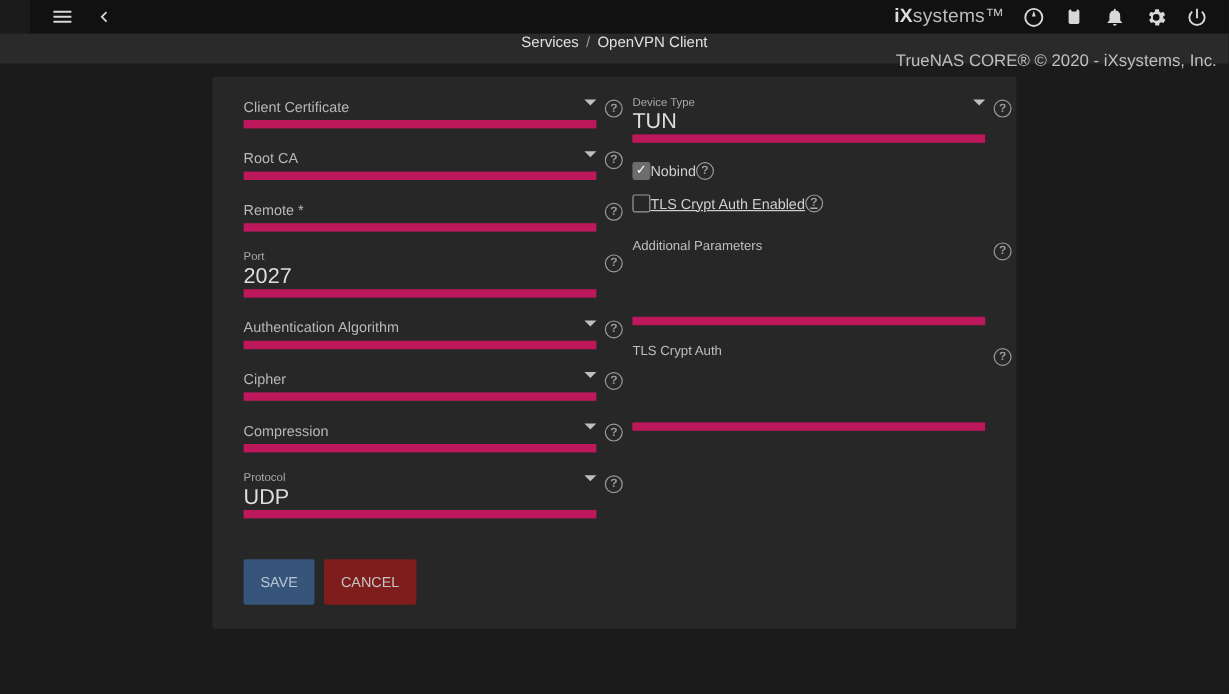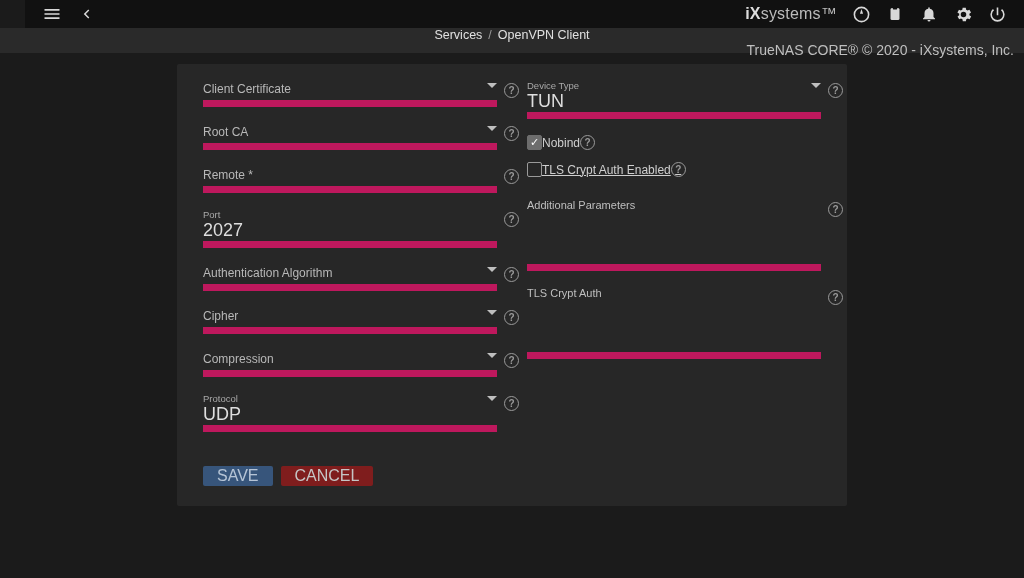--- a/index.html
+++ b/index.html
@@ -69,21 +69,21 @@
   .caret-down { width:0;height:0;border-left:5px solid transparent;border-right:5px solid transparent;border-top:5px solid #bfbfbf; cursor:pointer;}
   
   .checkrow { display:flex; align-items:center; gap:0; margin-bottom:12px; font-size:12px; color:#cfcfcf;}
   .cb { width:15px;height:15px;border:1.5px solid #9a9a9a; border-radius:2px; display:inline-flex; align-items:center; justify-content:center; cursor:pointer;}
   .cb.checked { background:#6d6d6d; border-color:#6d6d6d;}
   .cb.checked::after { content:"✓"; font-size:11px; color:#fff; line-height:1;}
   
   .textarea { min-height: 56px; }
   
   .buttons { display:flex; gap:8px; padding: 18px 26px 0 26px;}
-  .btn { font-size:16px; padding:1px 14px; border:none; border-radius:2px; cursor:pointer; font-weight:500;}
+  .btn { font-size:12px; padding:12px 14px; border:none; border-radius:2px; cursor:pointer; font-weight:500;}
   .btn.save { background:#3a5e8a; color:#cfe0f5; opacity:0.85;}
   .btn.cancel { background:#7f1d1d; color:#c5c5c5;}
   
   .section-label { font-size:11px; color:#bfbfbf; margin-bottom:4px; display:block;}
 </style>
 </head>
 <body>
 
 <div class="topbar">
   <div class="topbar-left">

